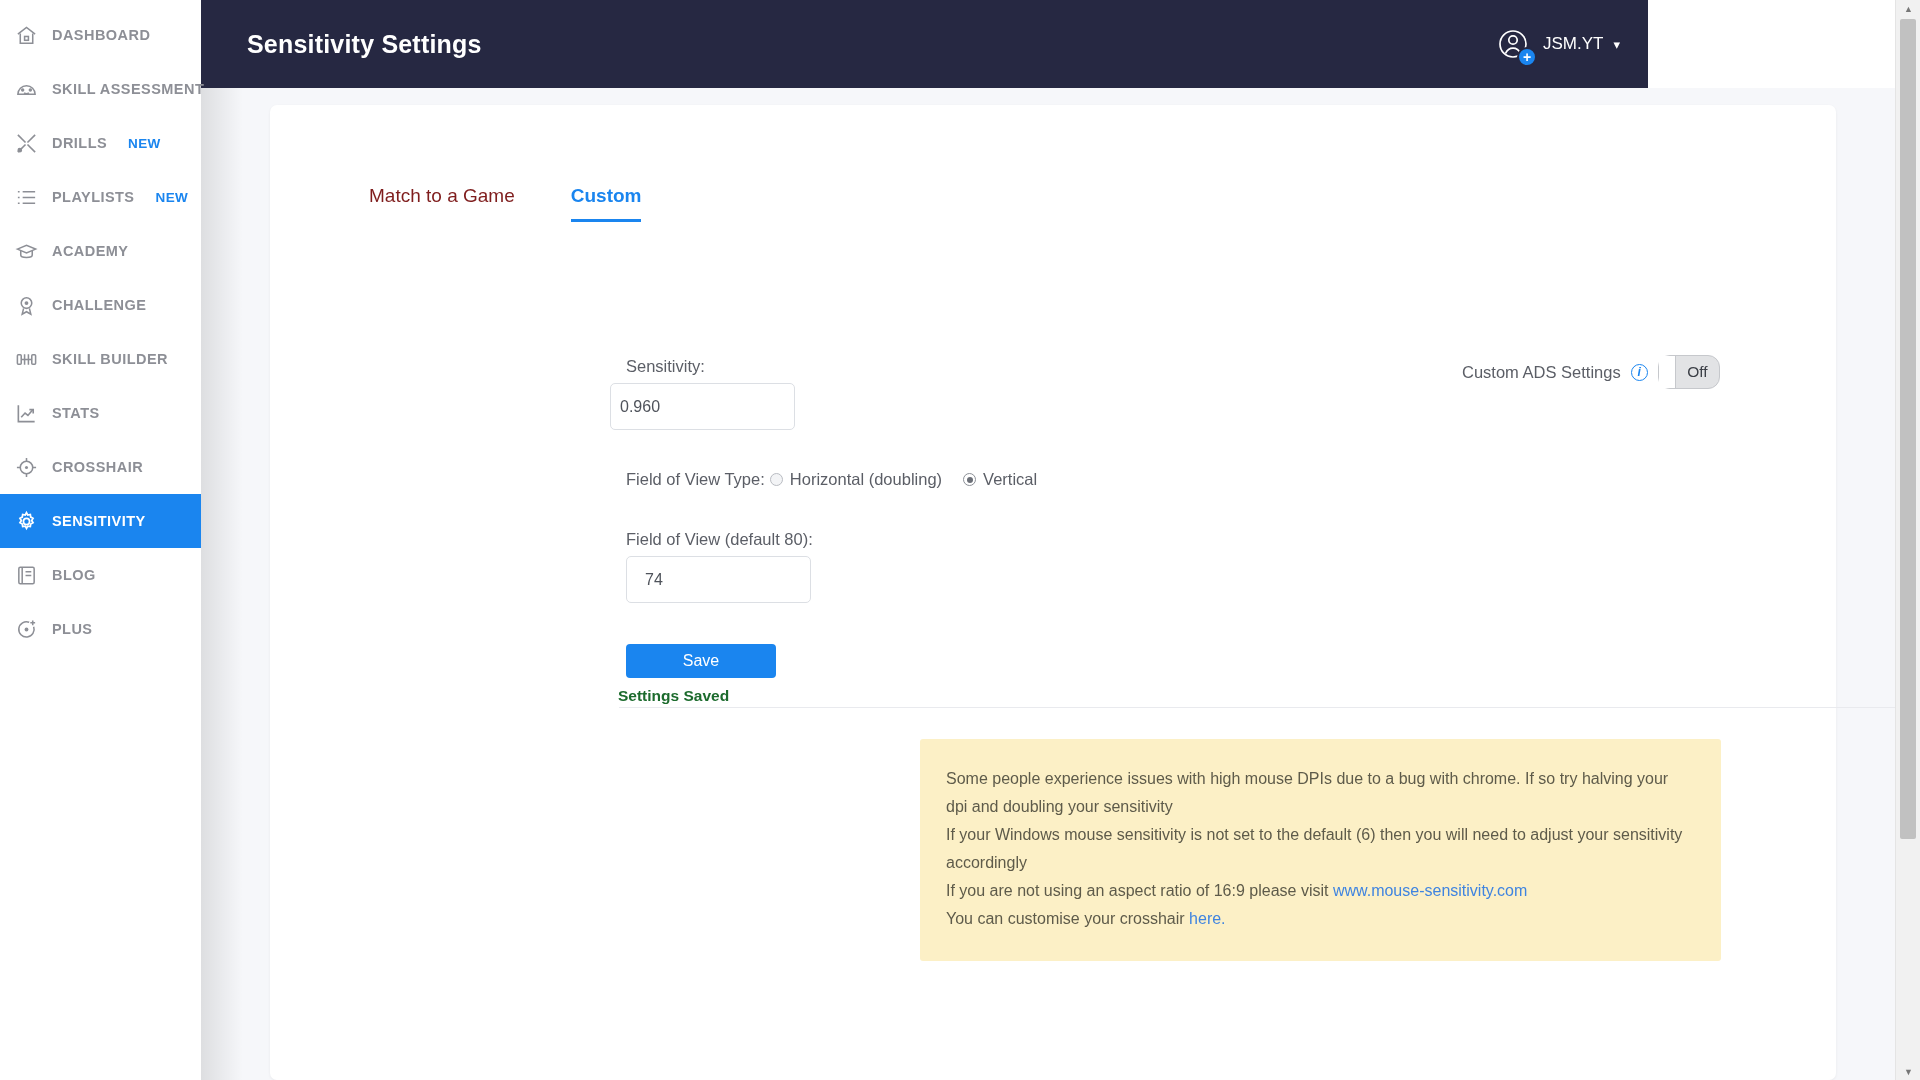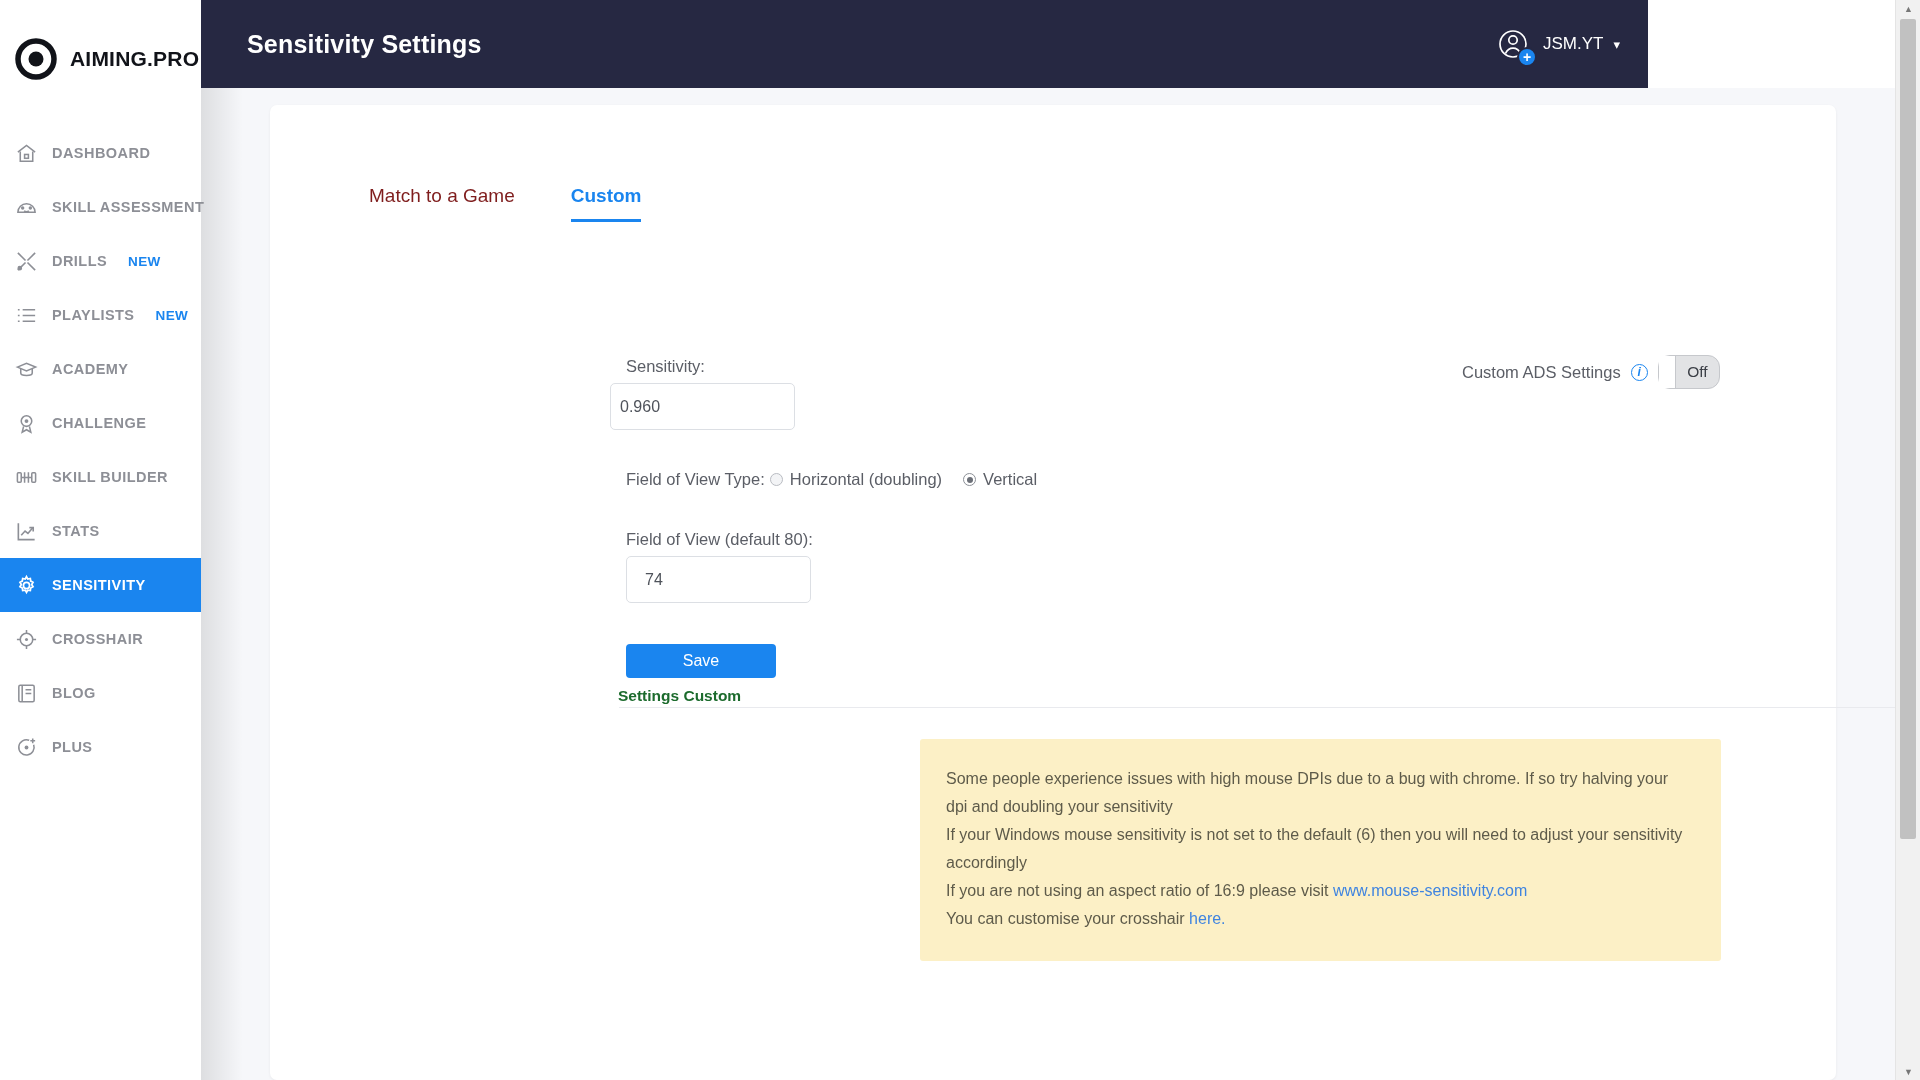--- a/index.html
+++ b/index.html
@@ -209,29 +209,20 @@
   #sb-thumb {
     position: absolute; left: 4px; top: 19px;
     width: 16px; height: 820px; background: #c1c1c1; border-radius: 2px;
     cursor: pointer;
   }
 </style>
 </head>
 <body>
 
 <div id="sidebar">
-  <div id="logo-area">
-    <span class="logo-mark">
-      <svg viewBox="0 0 44 44">
-          <circle cx="22" cy="22" r="18" fill="none" stroke="#111319" stroke-width="5.5"></circle>
-          <circle cx="22" cy="22" r="7.5" fill="#111319"></circle>
-        </svg>
-    </span>
-    <span class="logo-text">AIMING.PRO</span>
-  </div>
 
   <div id="nav">
 
     <div class="nav-item">
       <span class="nav-ico">
         <svg viewBox="0 0 24 24" fill="none" stroke="currentColor" stroke-width="1.6">
             <path d="M3 10.5L12 3.5l9 7"></path>
             <path d="M5.5 9.8V20h13V9.8"></path>
             <rect x="10" y="13" width="4" height="4"></rect>
           </svg>
@@ -313,39 +304,39 @@
       <span class="nav-ico">
         <svg viewBox="0 0 24 24" fill="none" stroke="currentColor" stroke-width="1.7">
             <path d="M3.5 3.5v17h17"></path>
             <path d="M6.5 16l4-4.5 3 2.5 5-6"></path>
             <path d="M15 8h4v4"></path>
           </svg>
       </span>
       <span class="nav-label">STATS</span>
     </div>
 
+    <div class="nav-item">
+      <span class="nav-ico">
+        <svg viewBox="0 0 24 24" fill="none" stroke="currentColor" stroke-width="1.6">
+            <circle cx="12" cy="12" r="6.5"></circle>
+            <circle cx="12" cy="12" r="1.6" fill="currentColor" stroke="none"></circle>
+            <path d="M12 2v3.5M12 18.5V22M2 12h3.5M18.5 12H22"></path>
+          </svg>
+      </span>
+      <span class="nav-label">CROSSHAIR</span>
+    </div>
+
     <div class="nav-item active">
       <span class="nav-ico">
         <svg viewBox="0 0 24 24" fill="none" stroke="currentColor" stroke-width="1.8">
             <circle cx="12" cy="12" r="3.2"></circle>
             <path d="M12 2.8l1.3 2.4 2.7-.5.4 2.7 2.4 1.3-1.4 2.3 1.4 2.3-2.4 1.3-.4 2.7-2.7-.5L12 19.2l-1.3-2.4-2.7.5-.4-2.7-2.4-1.3L6.6 11 5.2 8.7l2.4-1.3.4-2.7 2.7.5z"></path>
           </svg>
       </span>
       <span class="nav-label">SENSITIVITY</span>
-    </div>
-
-    <div class="nav-item">
-      <span class="nav-ico">
-        <svg viewBox="0 0 24 24" fill="none" stroke="currentColor" stroke-width="1.6">
-            <circle cx="12" cy="12" r="6.5"></circle>
-            <circle cx="12" cy="12" r="1.6" fill="currentColor" stroke="none"></circle>
-            <path d="M12 2v3.5M12 18.5V22M2 12h3.5M18.5 12H22"></path>
-          </svg>
-      </span>
-      <span class="nav-label">CROSSHAIR</span>
     </div>
 
     <div class="nav-item">
       <span class="nav-ico">
         <svg viewBox="0 0 24 24" fill="none" stroke="currentColor" stroke-width="1.6">
             <rect x="4" y="3.5" width="16" height="17" rx="1.5"></rect>
             <path d="M7.5 3.5v17"></path>
             <path d="M11 8h6M11 12h6"></path>
           </svg>
       </span>
@@ -401,21 +392,21 @@
     <span>Horizontal (doubling)</span>
     <span class="radio-gap"></span>
     <span class="radio-dot checked"></span>
     <span>Vertical</span>
   </div>
 
   <div class="field-label" id="fov-label">Field of View (default 80):</div>
   <input class="text-input" id="fov-input" type="text" value="74" style="">
 
   <button id="save-btn">Save</button>
-  <div id="saved-msg">Settings Custom</div>
+  <div id="saved-msg">Settings Saved</div>
 
   <div id="ads-row">
     <span id="ads-label">Custom ADS Settings</span>
     <span id="info-icon">i</span>
     <span id="ads-toggle">
       <span id="toggle-knob"></span>
       <span id="toggle-state">Off</span>
     </span>
   </div>
 

